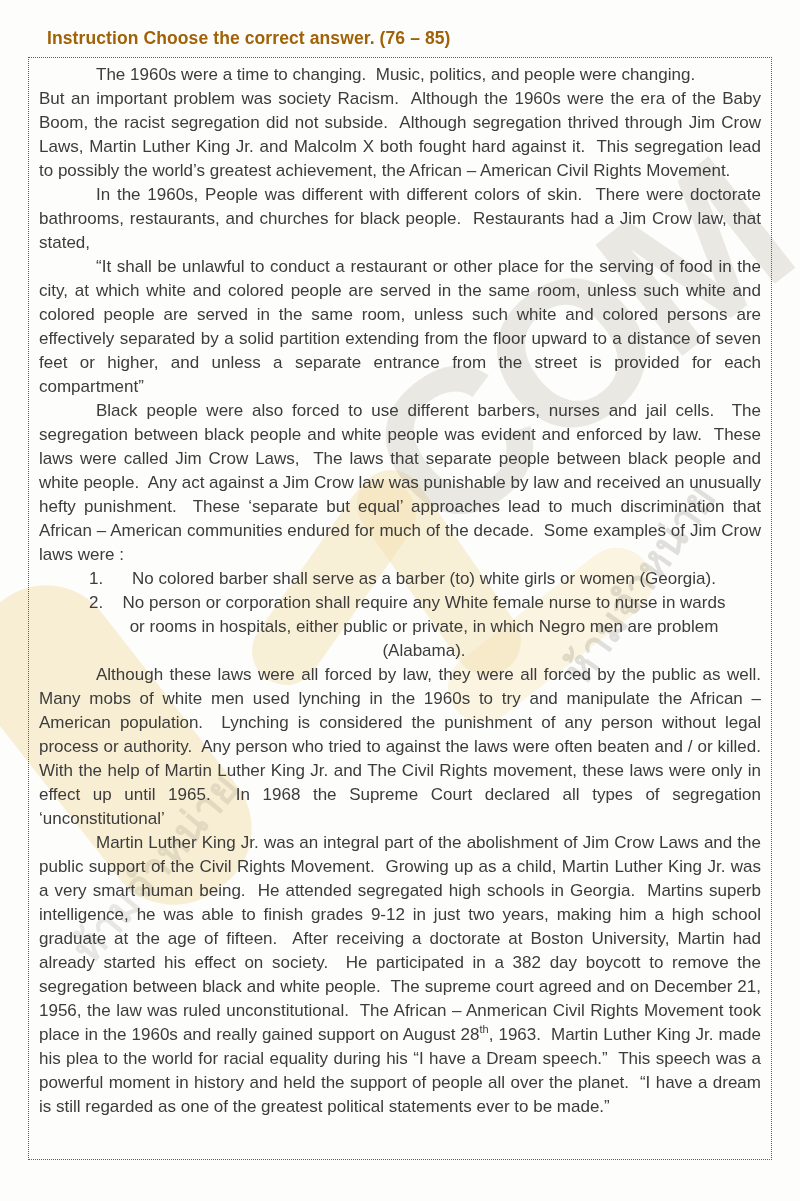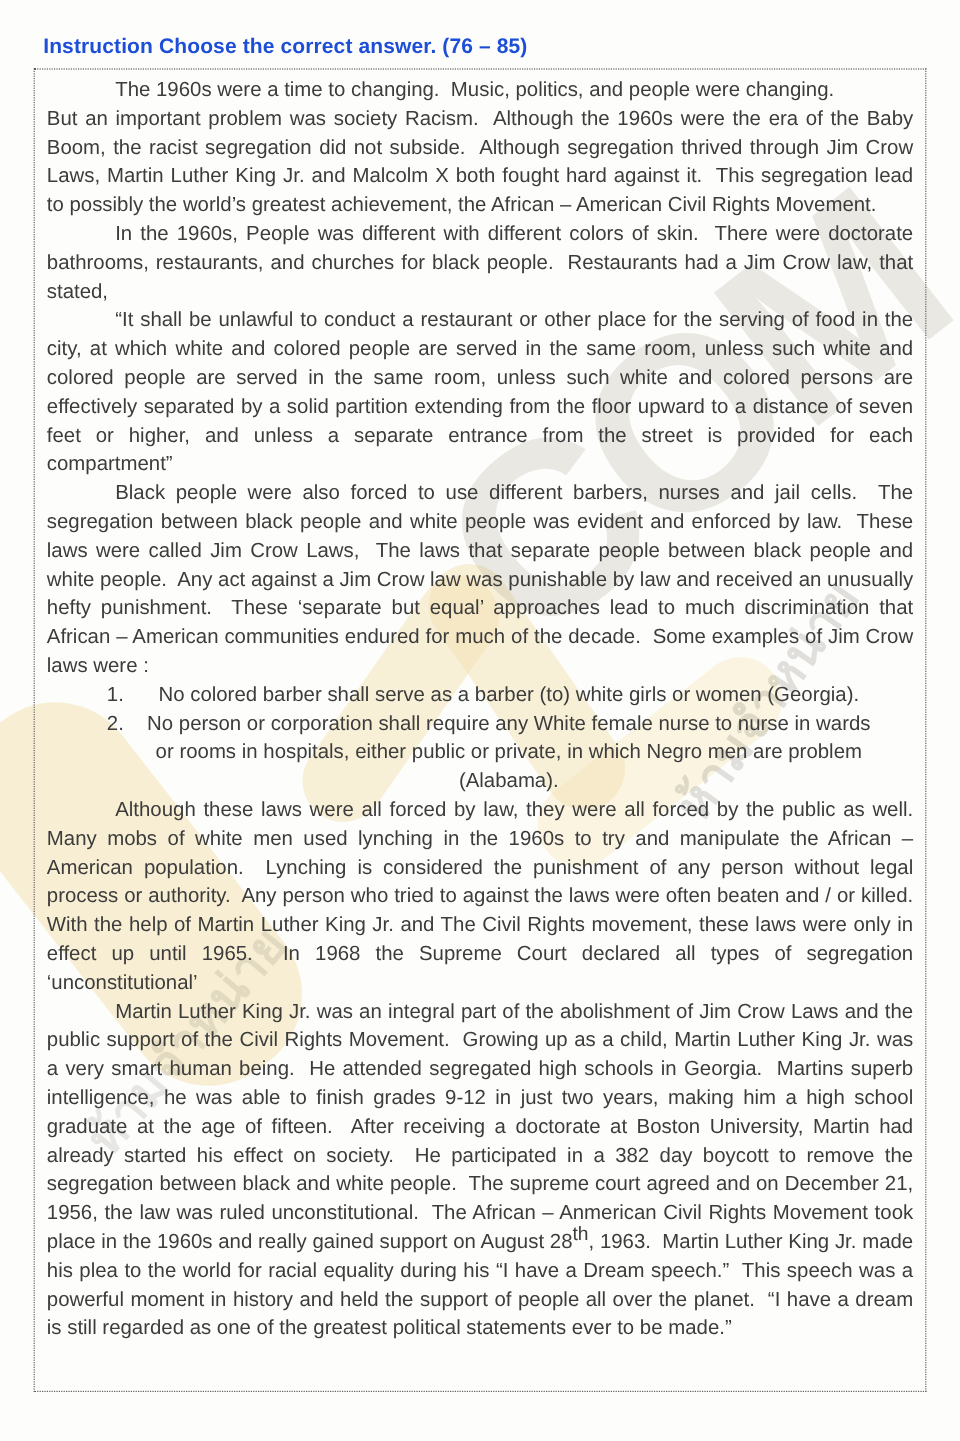--- a/index.html
+++ b/index.html
@@ -30,22 +30,22 @@
   .wm-thai-2 { left: 55px; top: 935px; transform: rotate(-50deg); transform-origin: left top; color: rgba(110,104,94,0.15); }
   .wm-stroke { background: rgba(243, 226, 179, 0.55); }
   .wm-y1 { left: 35px; top: 565px; width: 150px; height: 360px; border-radius: 70px; transform: rotate(-38deg); }
   .wm-y2 { left: 300px; top: 465px; width: 68px; height: 235px; border-radius: 34px; transform: rotate(35deg); background: rgba(243,226,179,0.5); }
   .wm-y3 { left: 405px; top: 455px; width: 68px; height: 235px; border-radius: 34px; transform: rotate(-35deg); background: rgba(243,226,179,0.5); }
   .wm-y4 { left: 430px; top: 600px; width: 240px; height: 70px; border-radius: 35px; transform: rotate(-38deg); background: rgba(243,226,179,0.35); }
 
   
   .instruction-heading {
     position: absolute; z-index: 1;
-    left: 36px; top: 28px;
-    font-size: 17.5px; font-weight: bold; color: #1d4ed8;
+    left: 47px; top: 28px;
+    font-size: 17.5px; font-weight: bold; color: #a16207;
     letter-spacing: 0.1px;
     white-space: pre-wrap;
   }
   .passage-box {
     position: absolute; z-index: 1;
     left: 28px; top: 57px;
     width: 744px; height: 1103px;
     box-sizing: border-box;
     border: 1px dotted #5f5f5f;
     padding: 5px 10px 0 10px;
@@ -58,21 +58,21 @@
     margin: 0;
     text-align: justify;
     text-indent: 57px;
     white-space: pre-wrap;
   }
   .para.no-indent { text-indent: 0; }
   .example-list { margin-left: 50px; }
   .list-item { display: flex; }
   .list-num { flex: 0 0 26px; white-space: pre-wrap; }
   .list-text { flex: 1; padding-right: 28px; white-space: pre-wrap; text-align: center; }
-  sup.ordinal { font-size: 16px; line-height: 0; vertical-align: super; }
+  sup.ordinal { font-size: 11px; line-height: 0; vertical-align: super; }
 </style>
 </head>
 <body>
 
 <div class="page">
 
   <div class="watermark-layer">
     <div class="wm wm-stroke wm-y1"></div>
     <div class="wm wm-stroke wm-y2"></div>
     <div class="wm wm-stroke wm-y3"></div>

